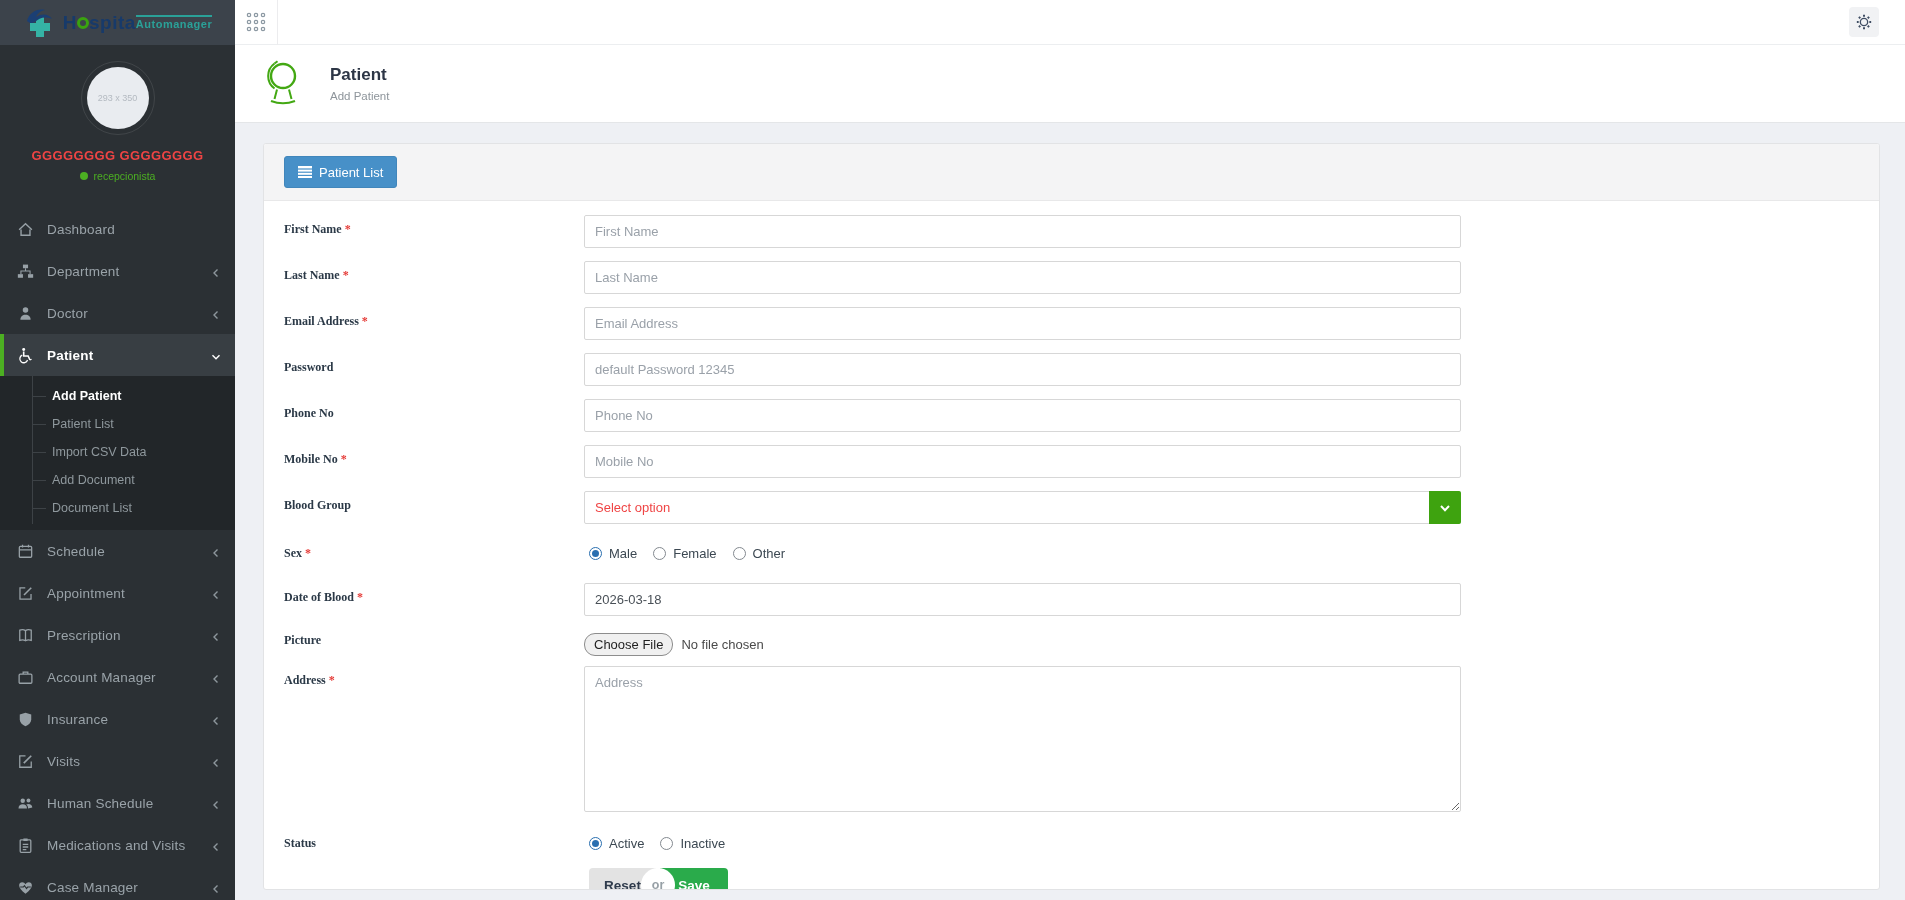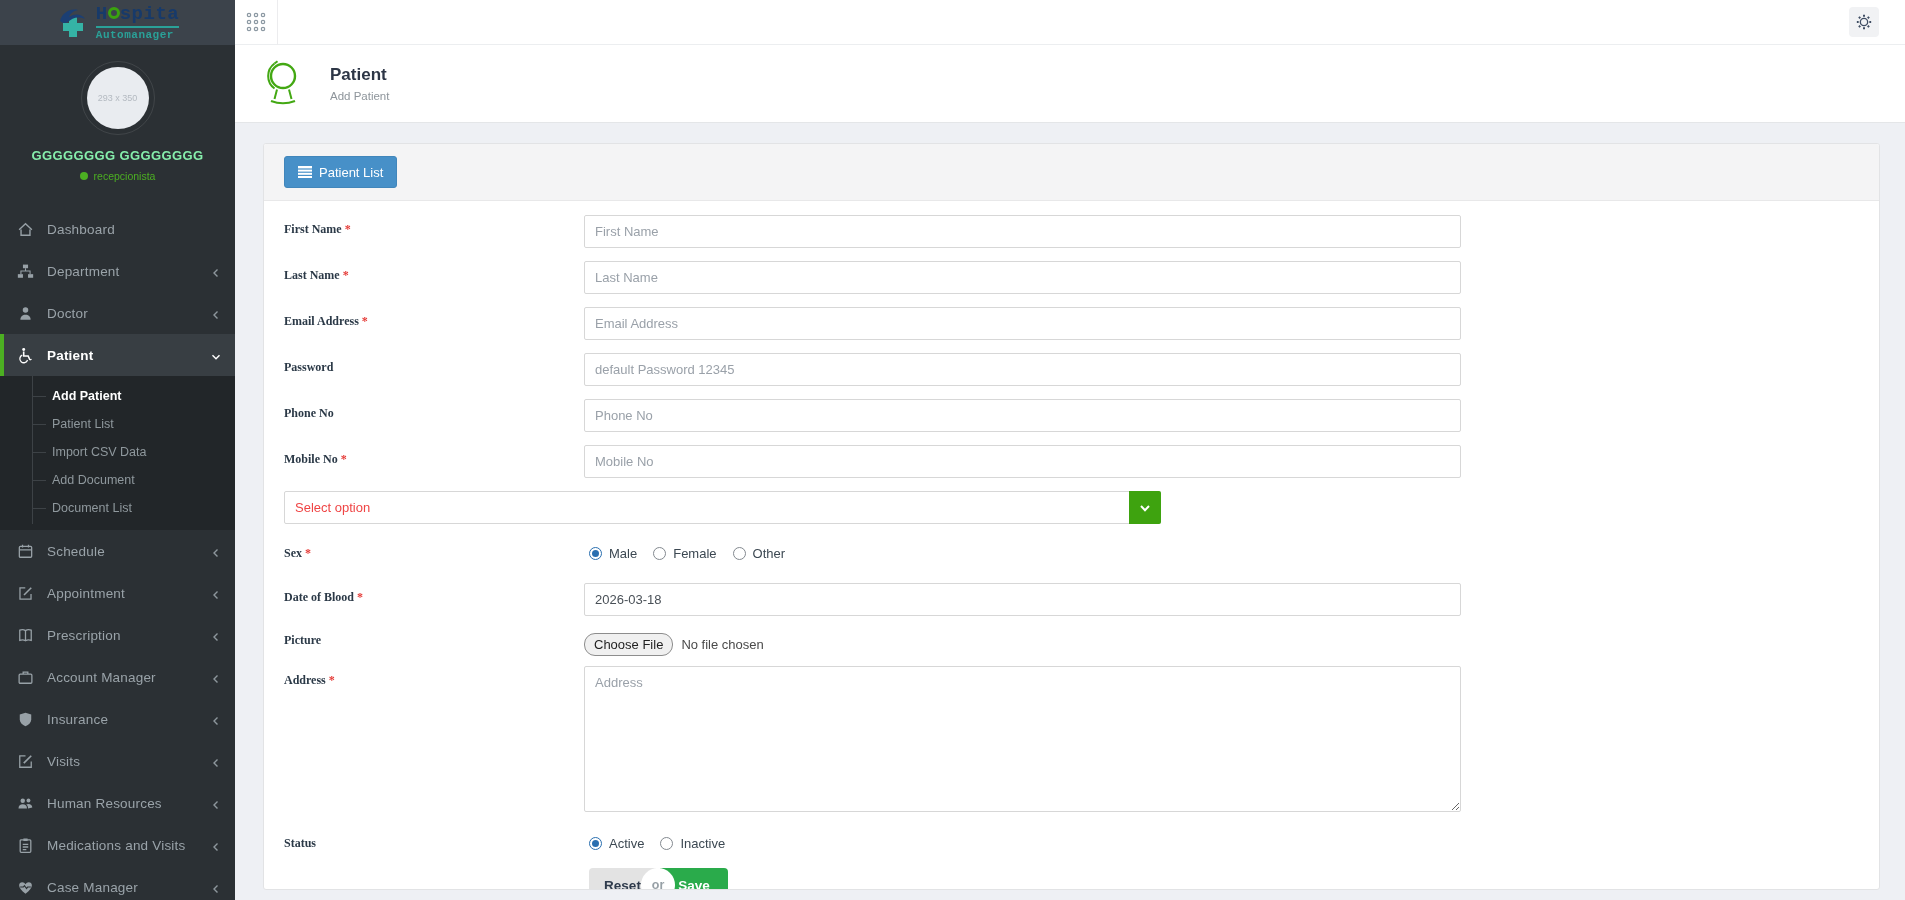--- a/index.html
+++ b/index.html
@@ -7,29 +7,29 @@
   body { font-family:"Liberation Sans", sans-serif; font-size:13px; display:flex; background:#eef0f4; }
 
   
   .sidebar { width:235px; height:900px; background:#2b3034; flex:none; display:flex; flex-direction:column; }
   .brand { height:45px; background:#3c434b; display:flex; align-items:center; justify-content:center; gap:6px; }
   .brand-mark { width:34px; height:34px; position:relative; flex:none; }
   .brand-cross { position:absolute; left:7px; top:11px; width:20px; height:20px; }
   .brand-cross::before { content:""; position:absolute; left:6px; top:0; width:8px; height:20px; background:#35b3a5; }
   .brand-cross::after { content:""; position:absolute; left:0; top:6px; width:20px; height:8px; background:#35b3a5; }
   .brand-bird { position:absolute; left:2px; top:1px; width:30px; height:18px; }
-  .brand-text { display:flex; flex-direction:column; line-height:1;font-family:Liberation Mono, monospace; }
+  .brand-text { display:flex; flex-direction:row; line-height:1; }
   .brand-name { font-size:19px; font-weight:bold; color:#173a6a; letter-spacing:.5px; }
   .brand-name .o-ring { display:inline-block; width:12px; height:12px; border:3px solid #3aa30f; border-radius:50%; vertical-align:baseline; }
   .brand-sub { font-size:11px; font-weight:bold; color:#2aa198; border-top:2px solid #2aa198; padding-top:2px; margin-top:2px; letter-spacing:.5px; }
 
   .user-block { padding-top:16px; text-align:center; }
   .avatar-ring { width:74px; height:74px; margin:0 auto; border:1px solid rgba(255,255,255,.10); border-radius:50%; display:flex; align-items:center; justify-content:center; }
   .avatar { width:62px; height:62px; border-radius:50%; background:#e9ecf0; display:flex; align-items:center; justify-content:center; font-size:9px; color:#b4bac1; }
-  .user-name { margin-top:13px; color:#86efac; font-weight:bold; font-size:13px; letter-spacing:.4px; }
+  .user-name { margin-top:13px; color:#ef4444; font-weight:bold; font-size:13px; letter-spacing:.4px; }
   .user-role { margin-top:7px; display:flex; align-items:center; justify-content:center; gap:6px; }
   .role-dot { width:8px; height:8px; border-radius:50%; background:#4caf22; }
   .role-text { color:#4caf22; font-size:10.5px; }
 
   .nav { margin-top:26px; flex:1; overflow:hidden; }
   .nav-item { height:42px; display:flex; align-items:center; color:#9aa3a9; cursor:pointer; position:relative; }
   .nav-item .ic { width:17px; height:17px; margin-left:17px; flex:none; color:#98a1a7; }
   .nav-item .ic svg { width:100%; height:100%; display:block; }
   .nav-item .lbl { margin-left:13px; font-size:13.5px; font-weight:500; letter-spacing:.2px; }
   .nav-item .chev { position:absolute; right:14px; top:50%; transform:translateY(-50%); color:#8e979d; width:10px; height:10px; }
@@ -251,21 +251,21 @@
       </div>
       <div class="nav-item">
         <span class="ic">
           <svg viewBox="0 0 16 16" fill="currentColor">
             <circle cx="5.4" cy="5.4" r="2.1"></circle>
             <circle cx="10.8" cy="5.2" r="1.8"></circle>
             <path d="M1.4 12.6c0-2.4 1.7-3.8 4-3.8s4 1.4 4 3.8z"></path>
             <path d="M10.4 12.6c0-1.7-.6-2.9-1.7-3.6.6-.4 1.3-.6 2.1-.6 2 0 3.6 1.2 3.6 3.4z"></path>
           </svg>
         </span>
-        <span class="lbl">Human Resources</span>
+        <span class="lbl">Human Schedule</span>
         <span class="chev"><svg viewBox="0 0 10 10" fill="none" stroke="currentColor" stroke-width="1.4">
             <polyline points="6.5,1.5 3,5 6.5,8.5"></polyline>
           </svg></span>
       </div>
       <div class="nav-item">
         <span class="ic">
           <svg viewBox="0 0 16 16" fill="none" stroke="currentColor" stroke-width="1.2">
             <rect x="3" y="2.6" width="10" height="11.8" rx="1"></rect>
             <rect x="6" y="1.4" width="4" height="2.4" fill="currentColor" stroke="none"></rect>
             <path d="M5.4 7h5.2M5.4 9.4h5.2M5.4 11.8h3.4"></path>
@@ -374,20 +374,21 @@
           <div class="f-label"><span>Phone No</span><em class="req"></em></div>
           <div class="f-control"><input class="inp" type="text" placeholder="Phone No" style=""></div>
         </div>
 
         <div class="form-row">
           <div class="f-label"><span>Mobile No</span><em class="req">*</em></div>
           <div class="f-control"><input class="inp" type="text" placeholder="Mobile No" style=""></div>
         </div>
 
         <div class="form-row">
+          <div class="f-label"><span>Blood Group</span><em class="req"></em></div>
           <div class="f-control">
             <div class="select-wrap">
               <div class="select-text">Select option</div>
               <div class="select-btn">
                 <svg viewBox="0 0 12 12" fill="none" stroke="currentColor" stroke-width="2">
                     <polyline points="2,4 6,8.2 10,4"></polyline>
                   </svg>
               </div>
             </div>
           </div>

